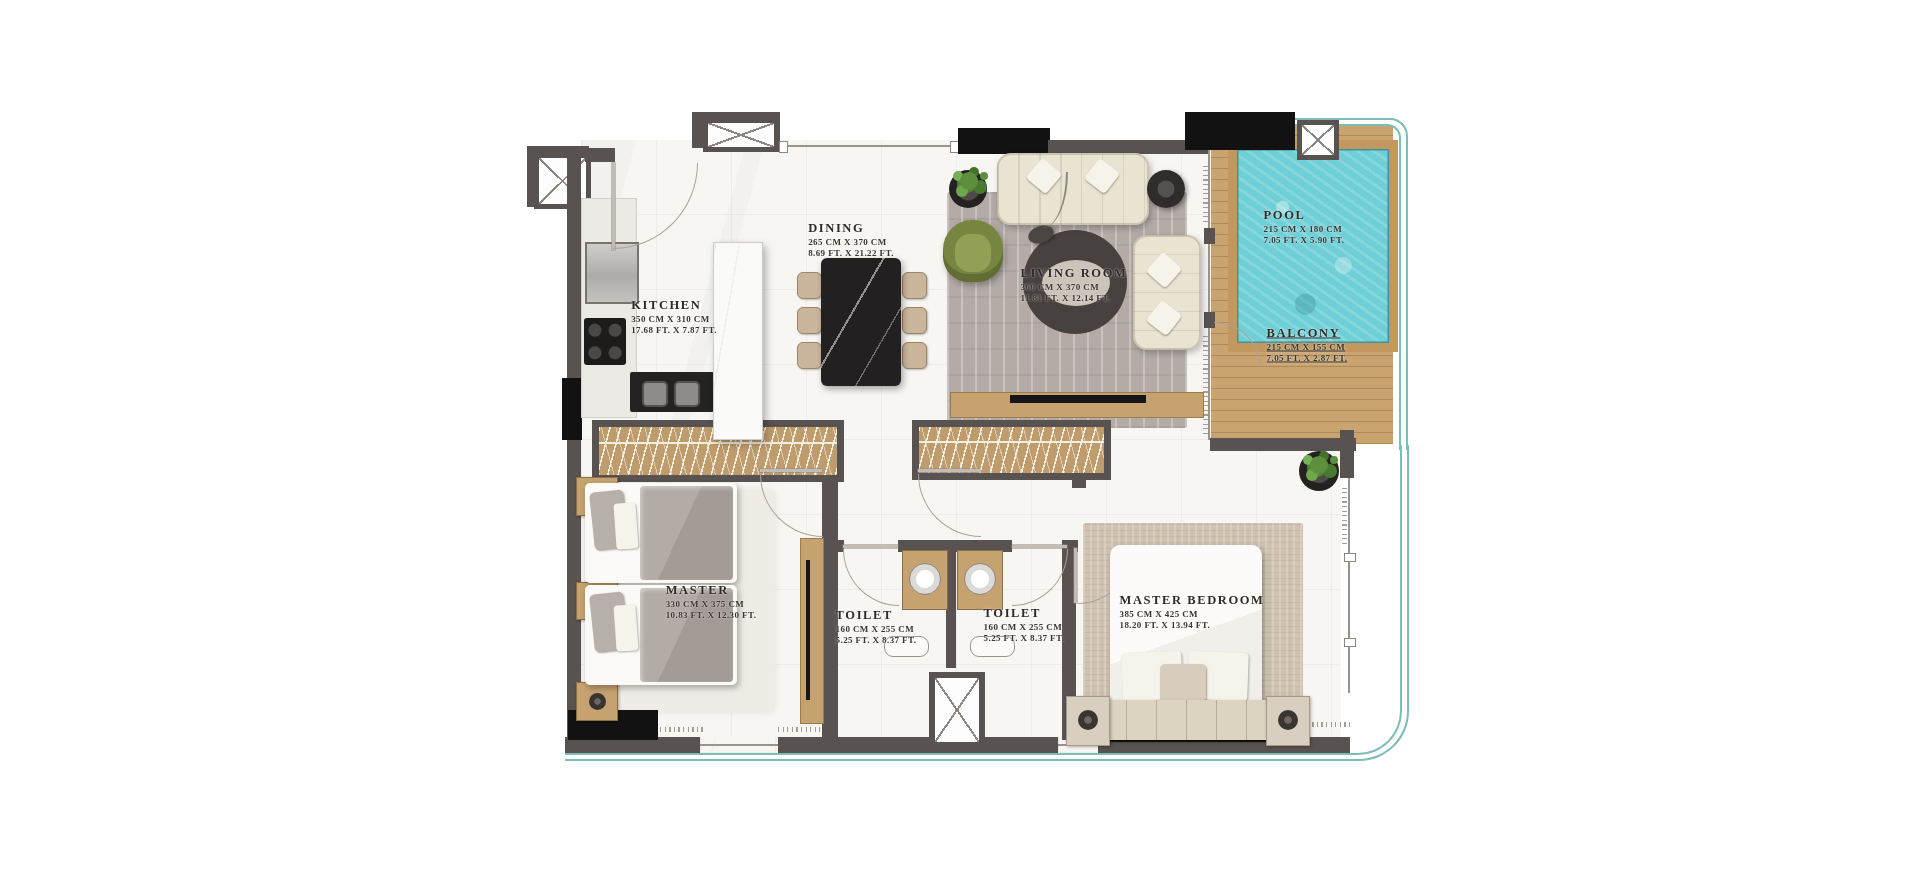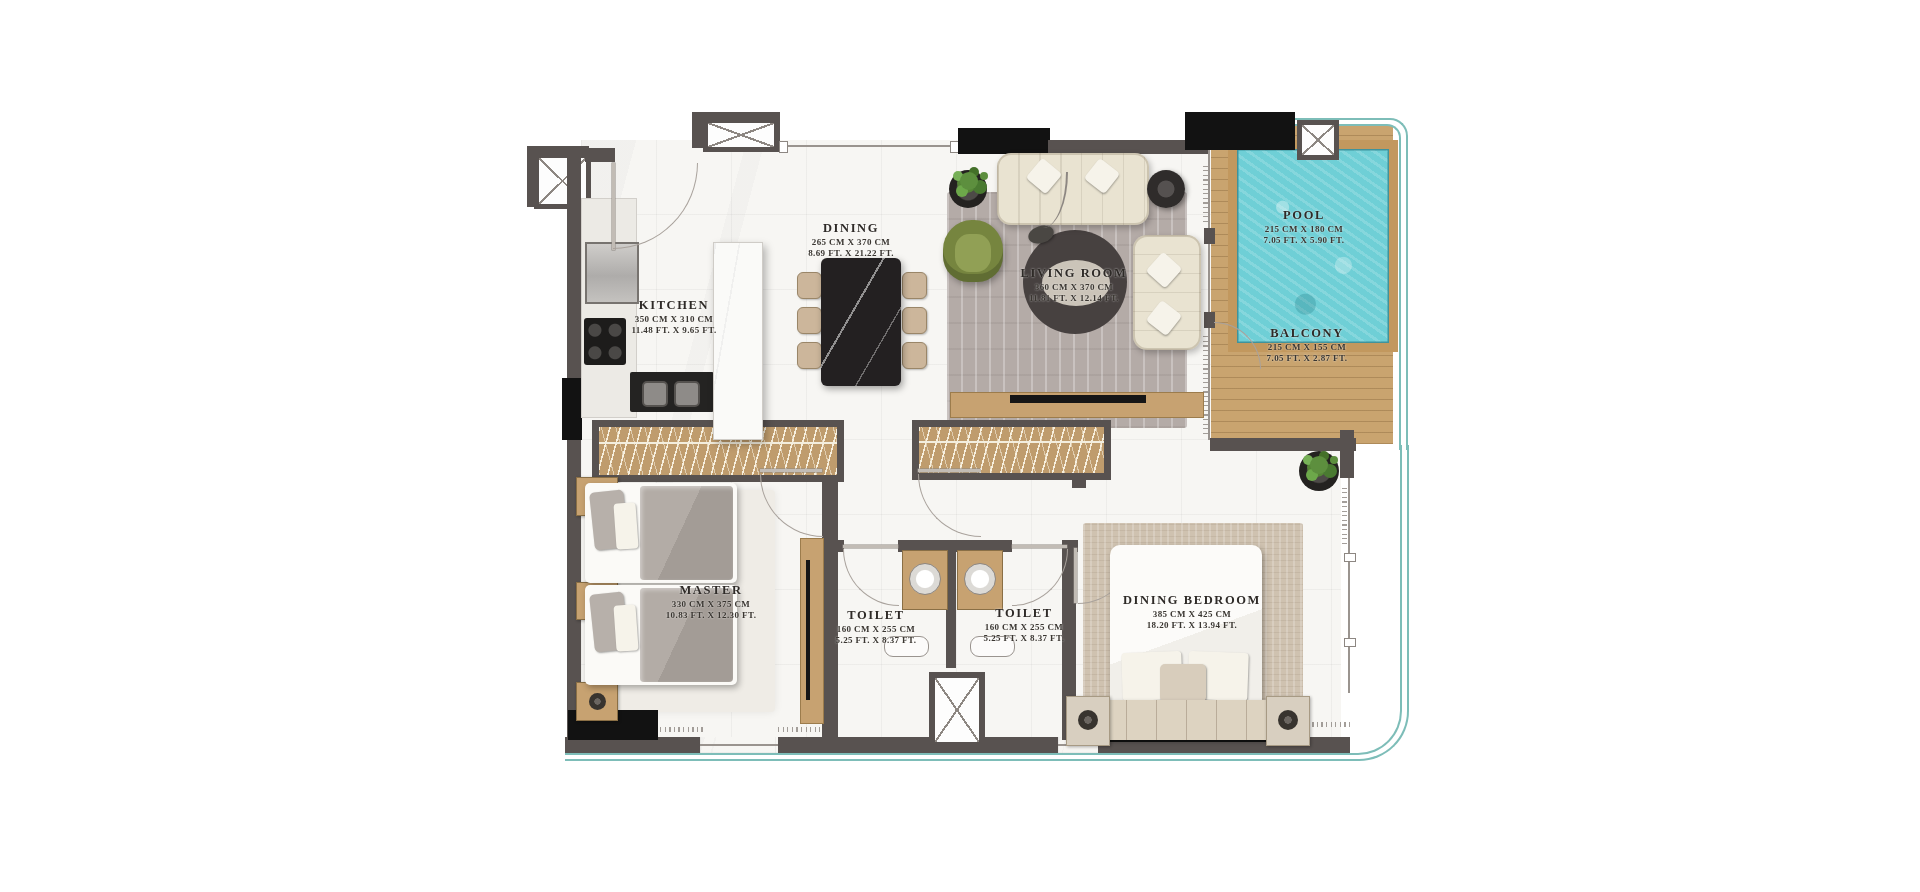--- a/index.html
+++ b/index.html
@@ -82,21 +82,21 @@
   .vanity{background:#c7a271;border:1px solid #8a6f45;}
   .basin-round{border-radius:50%;background:radial-gradient(circle,#fff 0 40%,#dcdad6 45% 100%);border:1.5px solid #8d8782;}
   .wc{border:1.5px solid #9a948f;border-radius:9px;background:rgba(255,255,255,.6);}
   .headboard{background:repeating-linear-gradient(90deg, rgba(120,100,80,.35) 0 1.5px, transparent 1.5px 30px),#ddd3c1;border-radius:6px;box-shadow:1px 2px 4px rgba(0,0,0,.3);}
   .tvline{background:#161616;}
   .winline{background:#9a948f;}
   .sq{background:repeating-linear-gradient(90deg,#938d88 0 1.3px, transparent 1.3px 4.6px);height:5px;opacity:.85;}
   .sqv{background:repeating-linear-gradient(0deg,#938d88 0 1.3px, transparent 1.3px 4.6px);width:5px;opacity:.85;}
   .jamb{background:#fff;border:1px solid #8d8782;}
   
-  .lbl{position:absolute;transform:translate(-50%,-50%);text-align:center;color:#2e2a27;white-space:nowrap;
+  .lbl{position:absolute;transform:translate(-50%,-50%);color:#2e2a27;white-space:nowrap;
        text-shadow:0 0 2px rgba(255,255,255,.8);}
   .lbl .n{font-size:12.5px;font-weight:bold;letter-spacing:1.6px;}
   .lbl .d{font-size:9px;font-weight:bold;letter-spacing:.4px;margin-top:1px;color:#3a3631;}
   .blotch{background:#d9d3c6;border-radius:50%;opacity:.9;}
 </style>
 </head>
 <body>
 
 <div class="plan">
 
@@ -269,56 +269,56 @@
     </div>
   <div class="abs nstand b" style="left:1266px;top:696px;width:42px;height:48px;">
       <div class="lamp abs" style="left:11px;top:13px;width:20px;height:20px;"></div>
     </div>
   <div class="abs pot" style="left:1299px;top:451px;width:40px;height:40px;"></div>
   <div class="abs foliage" style="left:1310px;top:456px;width:18px;height:18px;"></div>
 
   <div class="lbl" style="left:674px;top:316px;">
     <div class="n">KITCHEN</div>
       <div class="d">350 CM X 310 CM</div>
-      <div class="d">11.48 FT. X 9.65 FT.</div>
+      <div class="d">17.68 FT. X 7.87 FT.</div>
   </div>
   <div class="lbl" style="left:851px;top:239px;">
     <div class="n">DINING</div>
       <div class="d">265 CM X 370 CM</div>
       <div class="d">8.69 FT. X 21.22 FT.</div>
   </div>
   <div class="lbl" style="left:1074px;top:284px;">
     <div class="n">LIVING ROOM</div>
       <div class="d">360 CM X 370 CM</div>
       <div class="d">11.81 FT. X 12.14 FT.</div>
   </div>
   <div class="lbl" style="left:1304px;top:226px;">
     <div class="n">POOL</div>
       <div class="d">215 CM X 180 CM</div>
       <div class="d">7.05 FT. X 5.90 FT.</div>
   </div>
-  <div class="lbl" style="left:1307px;top:344px;">
+  <div class="lbl" style="left:1307px;top:344px;text-decoration:underline;">
     <div class="n">BALCONY</div>
       <div class="d">215 CM X 155 CM</div>
       <div class="d">7.05 FT. X 2.87 FT.</div>
   </div>
   <div class="lbl" style="left:711px;top:601px;">
     <div class="n">MASTER</div>
       <div class="d">330 CM X 375 CM</div>
       <div class="d">10.83 FT. X 12.30 FT.</div>
   </div>
   <div class="lbl" style="left:876px;top:626px;">
     <div class="n">TOILET</div>
       <div class="d">160 CM X 255 CM</div>
       <div class="d">5.25 FT. X 8.37 FT.</div>
   </div>
   <div class="lbl" style="left:1024px;top:624px;">
     <div class="n">TOILET</div>
       <div class="d">160 CM X 255 CM</div>
       <div class="d">5.25 FT. X 8.37 FT.</div>
   </div>
   <div class="lbl" style="left:1192px;top:611px;">
-    <div class="n">DINING BEDROOM</div>
+    <div class="n">MASTER BEDROOM</div>
       <div class="d">385 CM X 425 CM</div>
       <div class="d">18.20 FT. X 13.94 FT.</div>
   </div>
 
 </div>
 
 </body></html>

